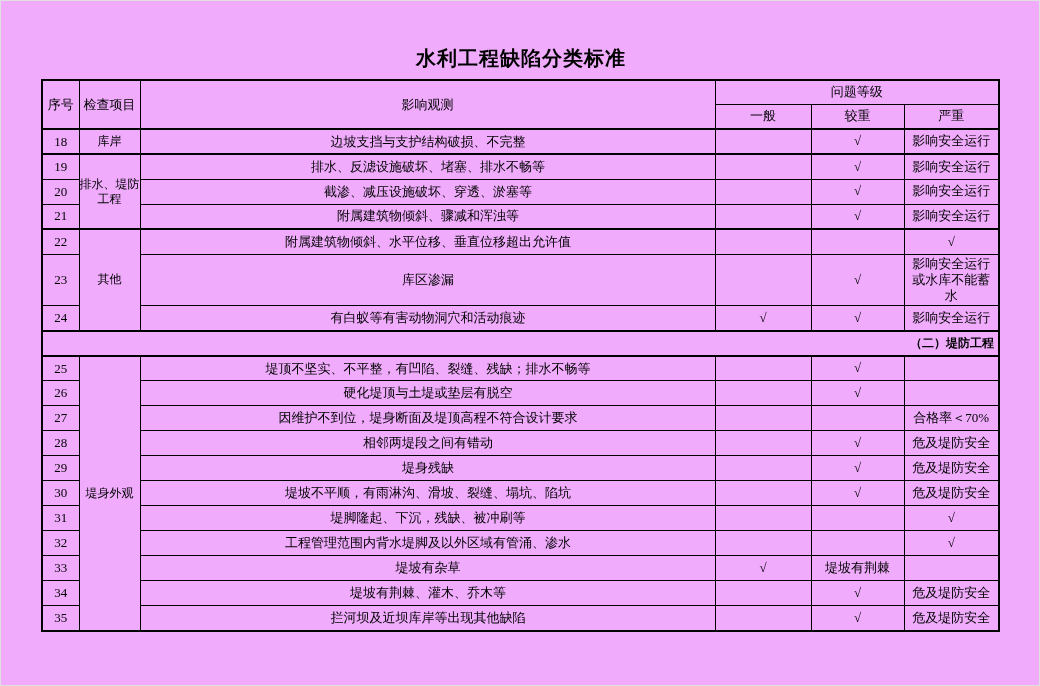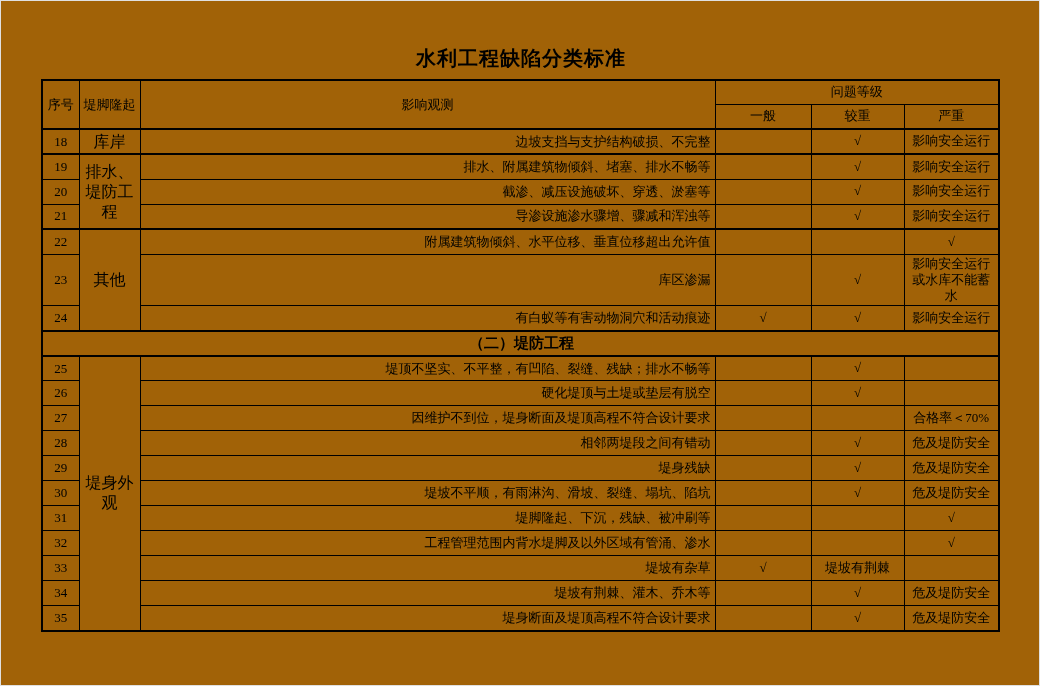--- a/index.html
+++ b/index.html
@@ -1,21 +1,21 @@
 <!DOCTYPE html>
 <html><head>
 <meta charset="utf-8">
 <style>
   * { margin: 0; padding: 0; box-sizing: border-box; }
   html, body { background: #888; }
   .page {
     position: relative;
     width: 1040px;
     height: 686px;
-    background: #a16207;
+    background: #f0abfc;
     border: 1px solid #e0e0e0;
     overflow: hidden;
     font-family: "Liberation Serif", "DejaVu Serif", serif;
     color: #000;
   }
   .doc-title {
     position: absolute;
     top: 44px;
     left: 0;
     width: 1040px;
@@ -42,57 +42,57 @@
     text-align: center;
     vertical-align: middle;
     overflow: hidden;
   }
   .defect-table thead tr.head-top { height: 24px; }
   .defect-table thead tr.head-sub { height: 25px; }
   .defect-table tbody tr { height: 25px; }
   .defect-table tbody tr.tall { height: 36px; }
   .defect-table tr.group-start td { border-top: 2px solid #000; }
   .defect-table td.problem-description {
-    text-align: right;
+    text-align: center;
     padding-left: 5px;
   }
   .defect-table td.check-item {
     padding: 1px 0;
-    font-size: 16px;
+    font-size: 12px;
     line-height: 1.25;
   }
   .defect-table td.level-cell { padding: 1px 2px; line-height: 1.25; }
   .defect-table tr.section-row { height: 25px; }
   .defect-table td.section-cell {
-    text-align: center;
+    text-align: right;
     padding-left: 6px;
     font-family: Liberation Mono, monospace;
     font-weight: bold;
-    font-size: 15px;
+    font-size: 12px;
   }
 </style>
 </head>
 <body>
 
 <div class="page">
   <div class="doc-title">水利工程缺陷分类标准</div>
 
   <table class="defect-table">
     <colgroup>
       <col style="width:37px">
       <col style="width:61px">
       <col style="width:575px">
       <col style="width:96px">
       <col style="width:93px">
       <col style="width:95px">
     </colgroup>
     <thead>
       <tr class="head-top">
         <th rowspan="2">序号</th>
-        <th rowspan="2">堤脚隆起</th>
+        <th rowspan="2">检查项目</th>
         <th rowspan="2">影响观测</th>
         <th colspan="3">问题等级</th>
       </tr>
       <tr class="head-sub">
         <th>一般</th>
         <th>较重</th>
         <th>严重</th>
       </tr>
     </thead>
     <tbody id="table-body">
@@ -100,35 +100,35 @@
           <td>18</td>
           <td class="check-item" rowspan="1">库岸</td>
           <td class="problem-description">边坡支挡与支护结构破损、不完整</td>
           <td class="level-cell"></td>
           <td class="level-cell">√</td>
           <td class="level-cell">影响安全运行</td>
         </tr>
         <tr class="group-start">
           <td>19</td>
           <td class="check-item" rowspan="3">排水、堤防工程</td>
-          <td class="problem-description">排水、附属建筑物倾斜、堵塞、排水不畅等</td>
+          <td class="problem-description">排水、反滤设施破坏、堵塞、排水不畅等</td>
           <td class="level-cell"></td>
           <td class="level-cell">√</td>
           <td class="level-cell">影响安全运行</td>
         </tr>
         <tr>
           <td>20</td>
           <td class="problem-description">截渗、减压设施破坏、穿透、淤塞等</td>
           <td class="level-cell"></td>
           <td class="level-cell">√</td>
           <td class="level-cell">影响安全运行</td>
         </tr>
         <tr>
           <td>21</td>
-          <td class="problem-description">导渗设施渗水骤增、骤减和浑浊等</td>
+          <td class="problem-description">附属建筑物倾斜、骤减和浑浊等</td>
           <td class="level-cell"></td>
           <td class="level-cell">√</td>
           <td class="level-cell">影响安全运行</td>
         </tr>
         <tr class="group-start">
           <td>22</td>
           <td class="check-item" rowspan="3">其他</td>
           <td class="problem-description">附属建筑物倾斜、水平位移、垂直位移超出允许值</td>
           <td class="level-cell"></td>
           <td class="level-cell"></td>
@@ -217,20 +217,20 @@
         </tr>
         <tr>
           <td>34</td>
           <td class="problem-description">堤坡有荆棘、灌木、乔木等</td>
           <td class="level-cell"></td>
           <td class="level-cell">√</td>
           <td class="level-cell">危及堤防安全</td>
         </tr>
         <tr>
           <td>35</td>
-          <td class="problem-description">堤身断面及堤顶高程不符合设计要求</td>
+          <td class="problem-description">拦河坝及近坝库岸等出现其他缺陷</td>
           <td class="level-cell"></td>
           <td class="level-cell">√</td>
           <td class="level-cell">危及堤防安全</td>
         </tr>
       </tbody>
   </table>
 </div>
 
 </body></html>

